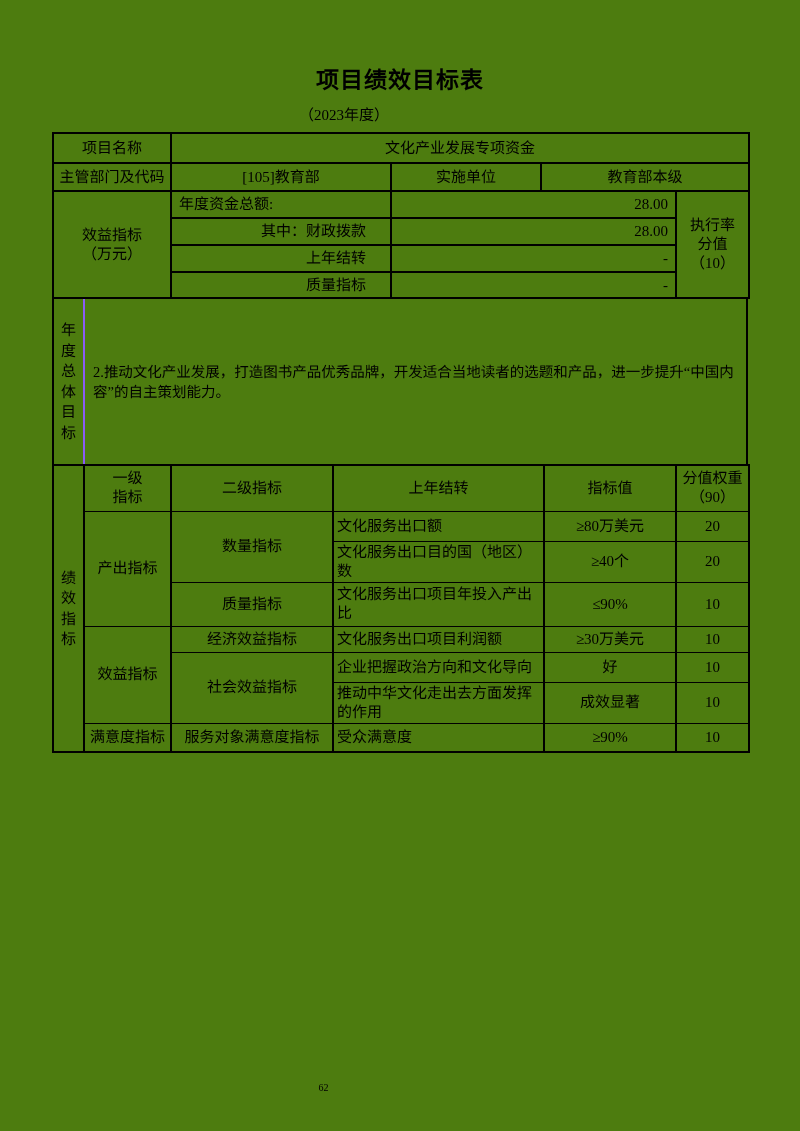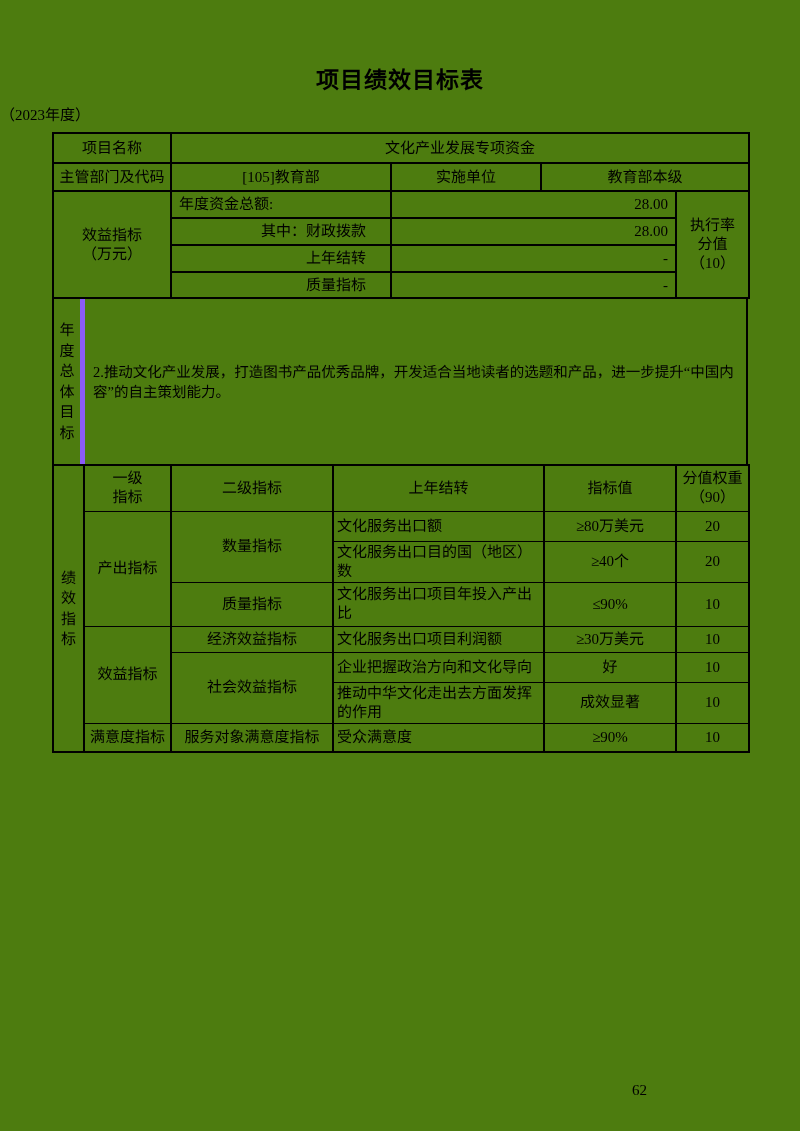--- a/index.html
+++ b/index.html
@@ -2,55 +2,55 @@
 <html lang="zh-CN"><head>
 <meta charset="utf-8">
 <style>
   * { margin:0; padding:0; box-sizing:border-box; }
   body { width:800px; height:1131px; background:#ffffff; position:relative;
          font-family:"Liberation Serif","DejaVu Serif",serif; color:#000; }
   .sheet { position:absolute; inset:0; background:#4d7c0f; }
 
   .doc-title { position:absolute; top:61px; left:0; width:800px; text-align:center;
                font-size:23px; font-weight:bold; letter-spacing:1px; }
-  .doc-subtitle { position:absolute; top:103px; left:0; width:688px; text-align:left;
+  .doc-subtitle { position:absolute; top:103px; left:0; width:688px; text-align:center;
                   font-size:15px; }
 
   .tablewrap { position:absolute; left:52px; top:132px; width:696px; }
 
   table { border-collapse:collapse; table-layout:fixed; width:696px; }
   td { border:2px solid #000; font-size:15px; text-align:center; vertical-align:middle;
        overflow:hidden; padding:1px 0; line-height:19px; }
 
   
   .t1 { border:2px solid #000; }
 
   .lab-left { text-align:left; padding-left:7px; }
   .lab-right { text-align:right; padding-right:24px;border-radius:7px; }
   .val-right { text-align:right; padding-right:7px; }
   .preline { white-space:pre-line; }
 
   
   .goal { width:696px; border:2px solid #000; border-top:none; border-bottom:none;
           height:165px; display:flex; }
-  .goal-side { width:31px; border-right:5px solid #8b5cf6; display:flex;
+  .goal-side { width:31px; border-right:2px solid #8b5cf6; display:flex;
                align-items:center; justify-content:center; }
   .goal-body { flex:1; display:flex; flex-direction:column; justify-content:center;
                padding:0 8px; font-size:14.5px; line-height:20px; text-align:left; }
 
   .vtext { width:16px; word-break:break-all; text-align:center; font-size:15px;
            line-height:20.5px; }
 
   
   .t2 td { border-top-width:1px; border-bottom-width:1px; }
   .t2 { border:2px solid #000; }
   .cell-left { text-align:left; padding-left:3px; }
 
-  .page-num { position:absolute; top:1082px; left:0; width:647px; text-align:right;
-              font-size:15px; }
+  .page-num { position:absolute; top:1082px; left:0; width:647px; text-align:center;
+              font-size:10px; }
 </style>
 </head>
 <body>
 
 <div class="sheet">
 
   <div class="doc-title">项目绩效目标表</div>
   <div class="doc-subtitle">（2023年度）</div>
 
   <div class="tablewrap">

